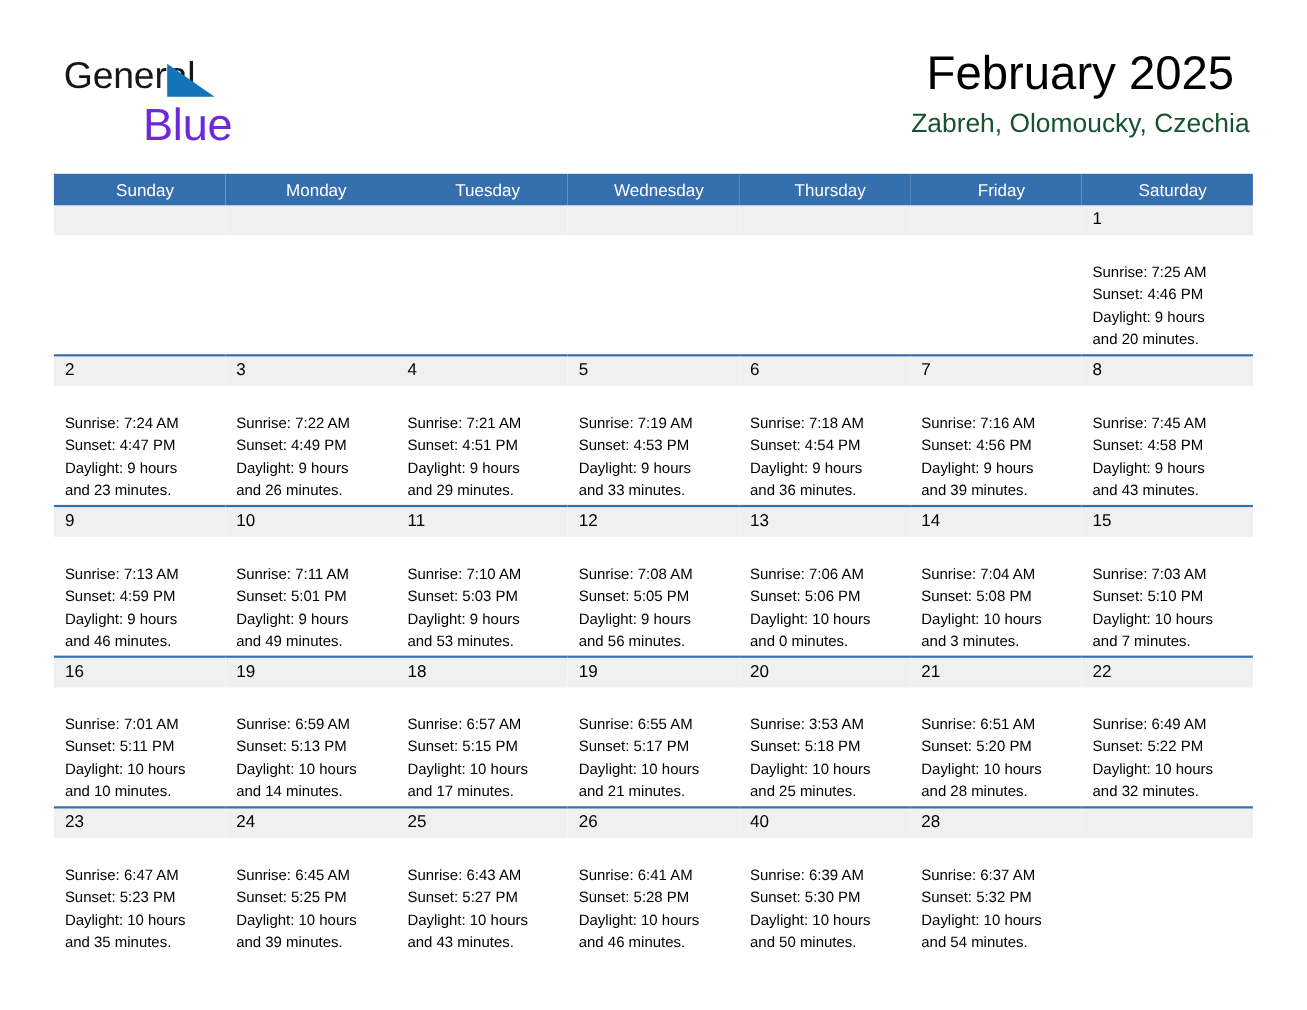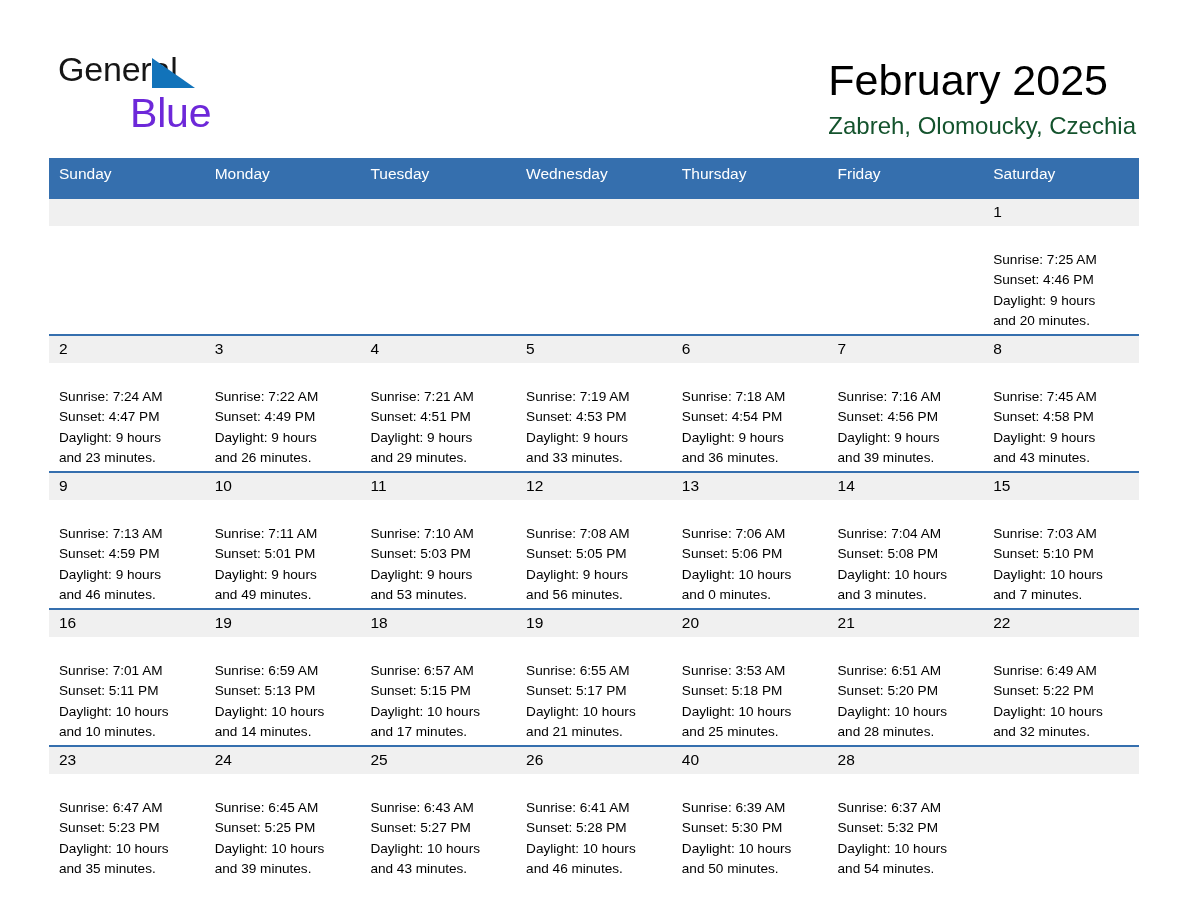--- a/index.html
+++ b/index.html
@@ -59,22 +59,22 @@
     left: 72px;
     top: 40px;
     font-size: 41px;
     color: #6d28d9;
     letter-spacing: -0.2px;
     font-family: "Liberation Sans", sans-serif;
   }
   .title-block {
     position: absolute;
     right: 52px;
-    top: 55px;
-    text-align: left;
+    top: 42px;
+    text-align: center;
   }
   .month-title {
     font-size: 43px;
     line-height: 50px;
     color: #000000;
     font-weight: normal;
     margin: 0;
     letter-spacing: 0px;
   }
   .location-title {
@@ -97,22 +97,22 @@
     table-layout: fixed;
     width: 1090px;
   }
   table.cal col { width: 155.7px; }
 
   thead th {
     background: #356fae;
     color: #ffffff;
     font-size: 15.5px;
     font-weight: normal;
-    text-align: left;
-    padding: 7px 0 16px 10px;
+    text-align: center;
+    padding: 7px 0 4px 10px;
     height: 18px;
     vertical-align: middle;
   }
 
   td.daycell {
     vertical-align: top;
     padding: 0;
     height: 135px;
     border-top: 2px solid #356fae;
     background: #ffffff;

